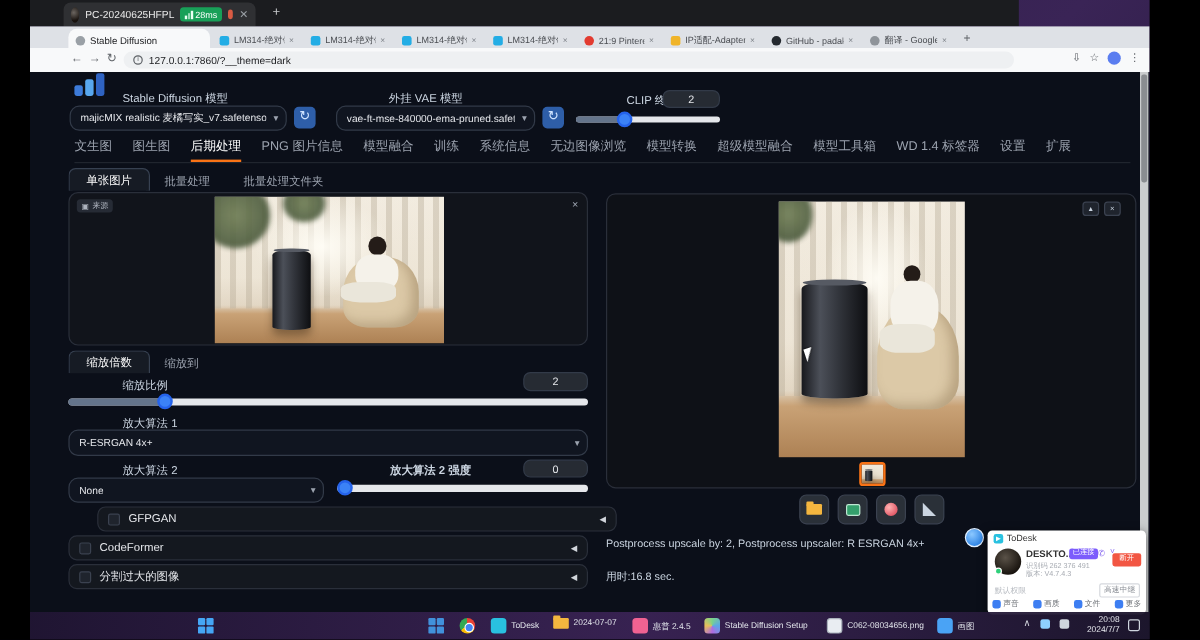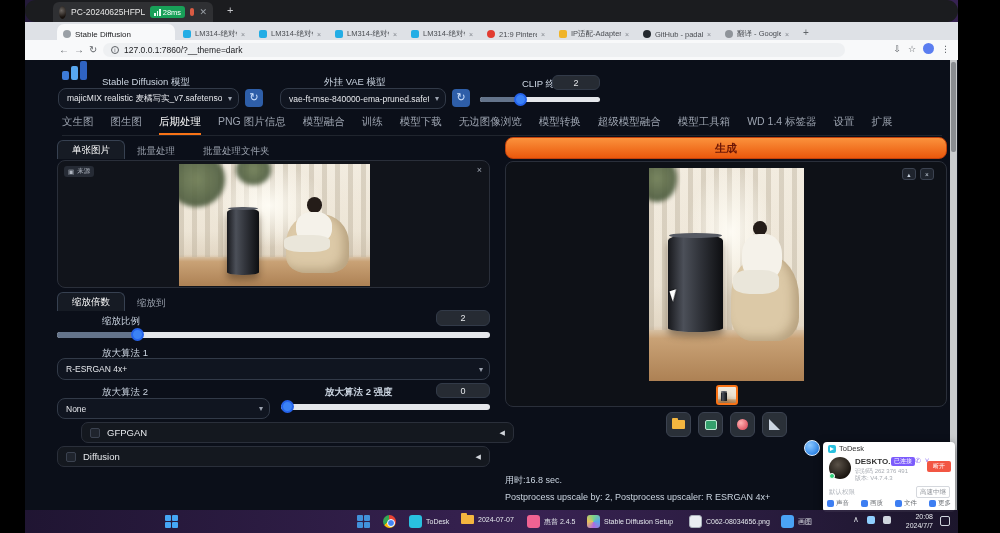--- a/index.html
+++ b/index.html
@@ -4,21 +4,21 @@
 <style>
   * { margin:0; padding:0; box-sizing:border-box; }
   html,body { width:1000px; height:533px; background:#000; overflow:hidden;
               font-family:"Liberation Sans","DejaVu Sans",sans-serif; }
   .abs { position:absolute; }
   .stage { position:relative; width:1000px; height:533px; background:#000; }
   .desktop { position:absolute; left:25px; top:0; width:933px; height:533px;
              background:linear-gradient(135deg,#241a3a,#3a2456 60%,#1c1530); overflow:hidden; }
 
   
-  .remote-bar { position:absolute; left:0; top:0; width:933px; height:22px; background:#1b1c1f;border-radius:11px; }
+  .remote-bar { position:absolute; left:0; top:0; width:824px; height:22px; background:#1b1c1f; }
   .remote-tab { position:absolute; left:28px; top:2px; width:160px; height:20px; background:#2f3033;
                 border-radius:6px 6px 0 0; display:flex; align-items:center; padding:0 6px; gap:5px; }
   .remote-avatar { width:13px; height:13px; border-radius:50%;
                    background:radial-gradient(circle at 35% 35%, #6b6560, #17110d 70%); }
   .remote-title { font-size:8.5px; color:#e8e8e8; white-space:nowrap; }
   .latency-pill { display:flex; align-items:center; gap:2px; background:#18a058; border-radius:3px;
                   padding:1px 4px; height:12px; }
   .latency-pill span { font-size:7.5px; color:#fff; }
   .bars { display:flex; align-items:flex-end; gap:1px; }
   .bars i { display:block; width:1.5px; background:#eafff3; }
@@ -300,21 +300,21 @@
         <div class="slider-handle" style="left:28%;"></div>
       </div>
 
       <div class="main-tabs">
         <span>文生图</span>
         <span>图生图</span>
         <span class="on">后期处理</span>
         <span>PNG 图片信息</span>
         <span>模型融合</span>
         <span>训练</span>
-        <span>模型下载</span>
+        <span>系统信息</span>
         <span>无边图像浏览</span>
         <span>模型转换</span>
         <span>超级模型融合</span>
         <span>模型工具箱</span>
         <span>WD 1.4 标签器</span>
         <span>设置</span>
         <span>扩展</span>
       </div>
 
       <div class="subtab-box" style="left:32px;top:80px;width:68px;height:19px;">单张图片</div>
@@ -367,25 +367,29 @@
         <div class="slider-handle" style="left:0%;top:-4px;"></div>
       </div>
 
       <div class="accordion" style="left:32px;top:362px;width:433px;margin-left:24px;">
         <span class="chk"></span>
         <span class="alabel">GFPGAN</span>
         <span class="arrow">◀</span>
       </div>
       <div class="accordion" style="left:32px;top:386px;width:433px;">
         <span class="chk"></span>
-        <span class="alabel">Diffusion</span>
+        <span class="alabel">CodeFormer</span>
         <span class="arrow">◀</span>
       </div>
-
-      <div class="generate-btn">生成</div>
+      <div class="accordion" style="left:32px;top:410px;width:433px;">
+        <span class="chk"></span>
+        <span class="alabel">分割过大的图像</span>
+        <span class="arrow">◀</span>
+      </div>
+
 
       <div class="panel" style="left:480px;top:101px;width:442px;height:246px;background:#0e1117;">
         <div class="mini-btn" style="right:30px;top:6px;">▴</div>
         <div class="mini-btn" style="right:12px;top:6px;">×</div>
         <div class="scene" style="left:143px;top:6px;width:155px;height:213px;">
           <div class="curt"></div>
           <div class="glow" style="left:25%;width:55%;height:60%;"></div>
           <div class="plant" style="left:-8%;top:-6%;width:26%;height:22%;"></div>
           <div class="chair" style="left:53%;bottom:19%;width:44%;height:40%;"></div>
           <div class="p-head" style="left:67%;top:25%;width:9%;height:7%;"></div>
@@ -406,21 +410,21 @@
       <div class="act-btn" style="left:673px;">
           <span class="ic-pic"></span>
         </div>
       <div class="act-btn" style="left:705px;">
           <span class="ic-palette"></span>
         </div>
       <div class="act-btn" style="left:737px;">
           <span class="ic-ruler"></span>
         </div>
 
-      <span class="info-txt" style="top:388px;margin-top:44px;">Postprocess upscale by: 2, Postprocess upscaler: R ESRGAN 4x+</span>
+      <span class="info-txt" style="top:388px;">Postprocess upscale by: 2, Postprocess upscaler: R ESRGAN 4x+</span>
       <span class="info-txt" style="top:414px;">用时:16.8 sec.</span>
 
       <div class="scrollbar">
           <div class="thumb"></div>
         </div>
     </div>
 
     <div class="float-btn"></div>
 
     <div class="todesk">

